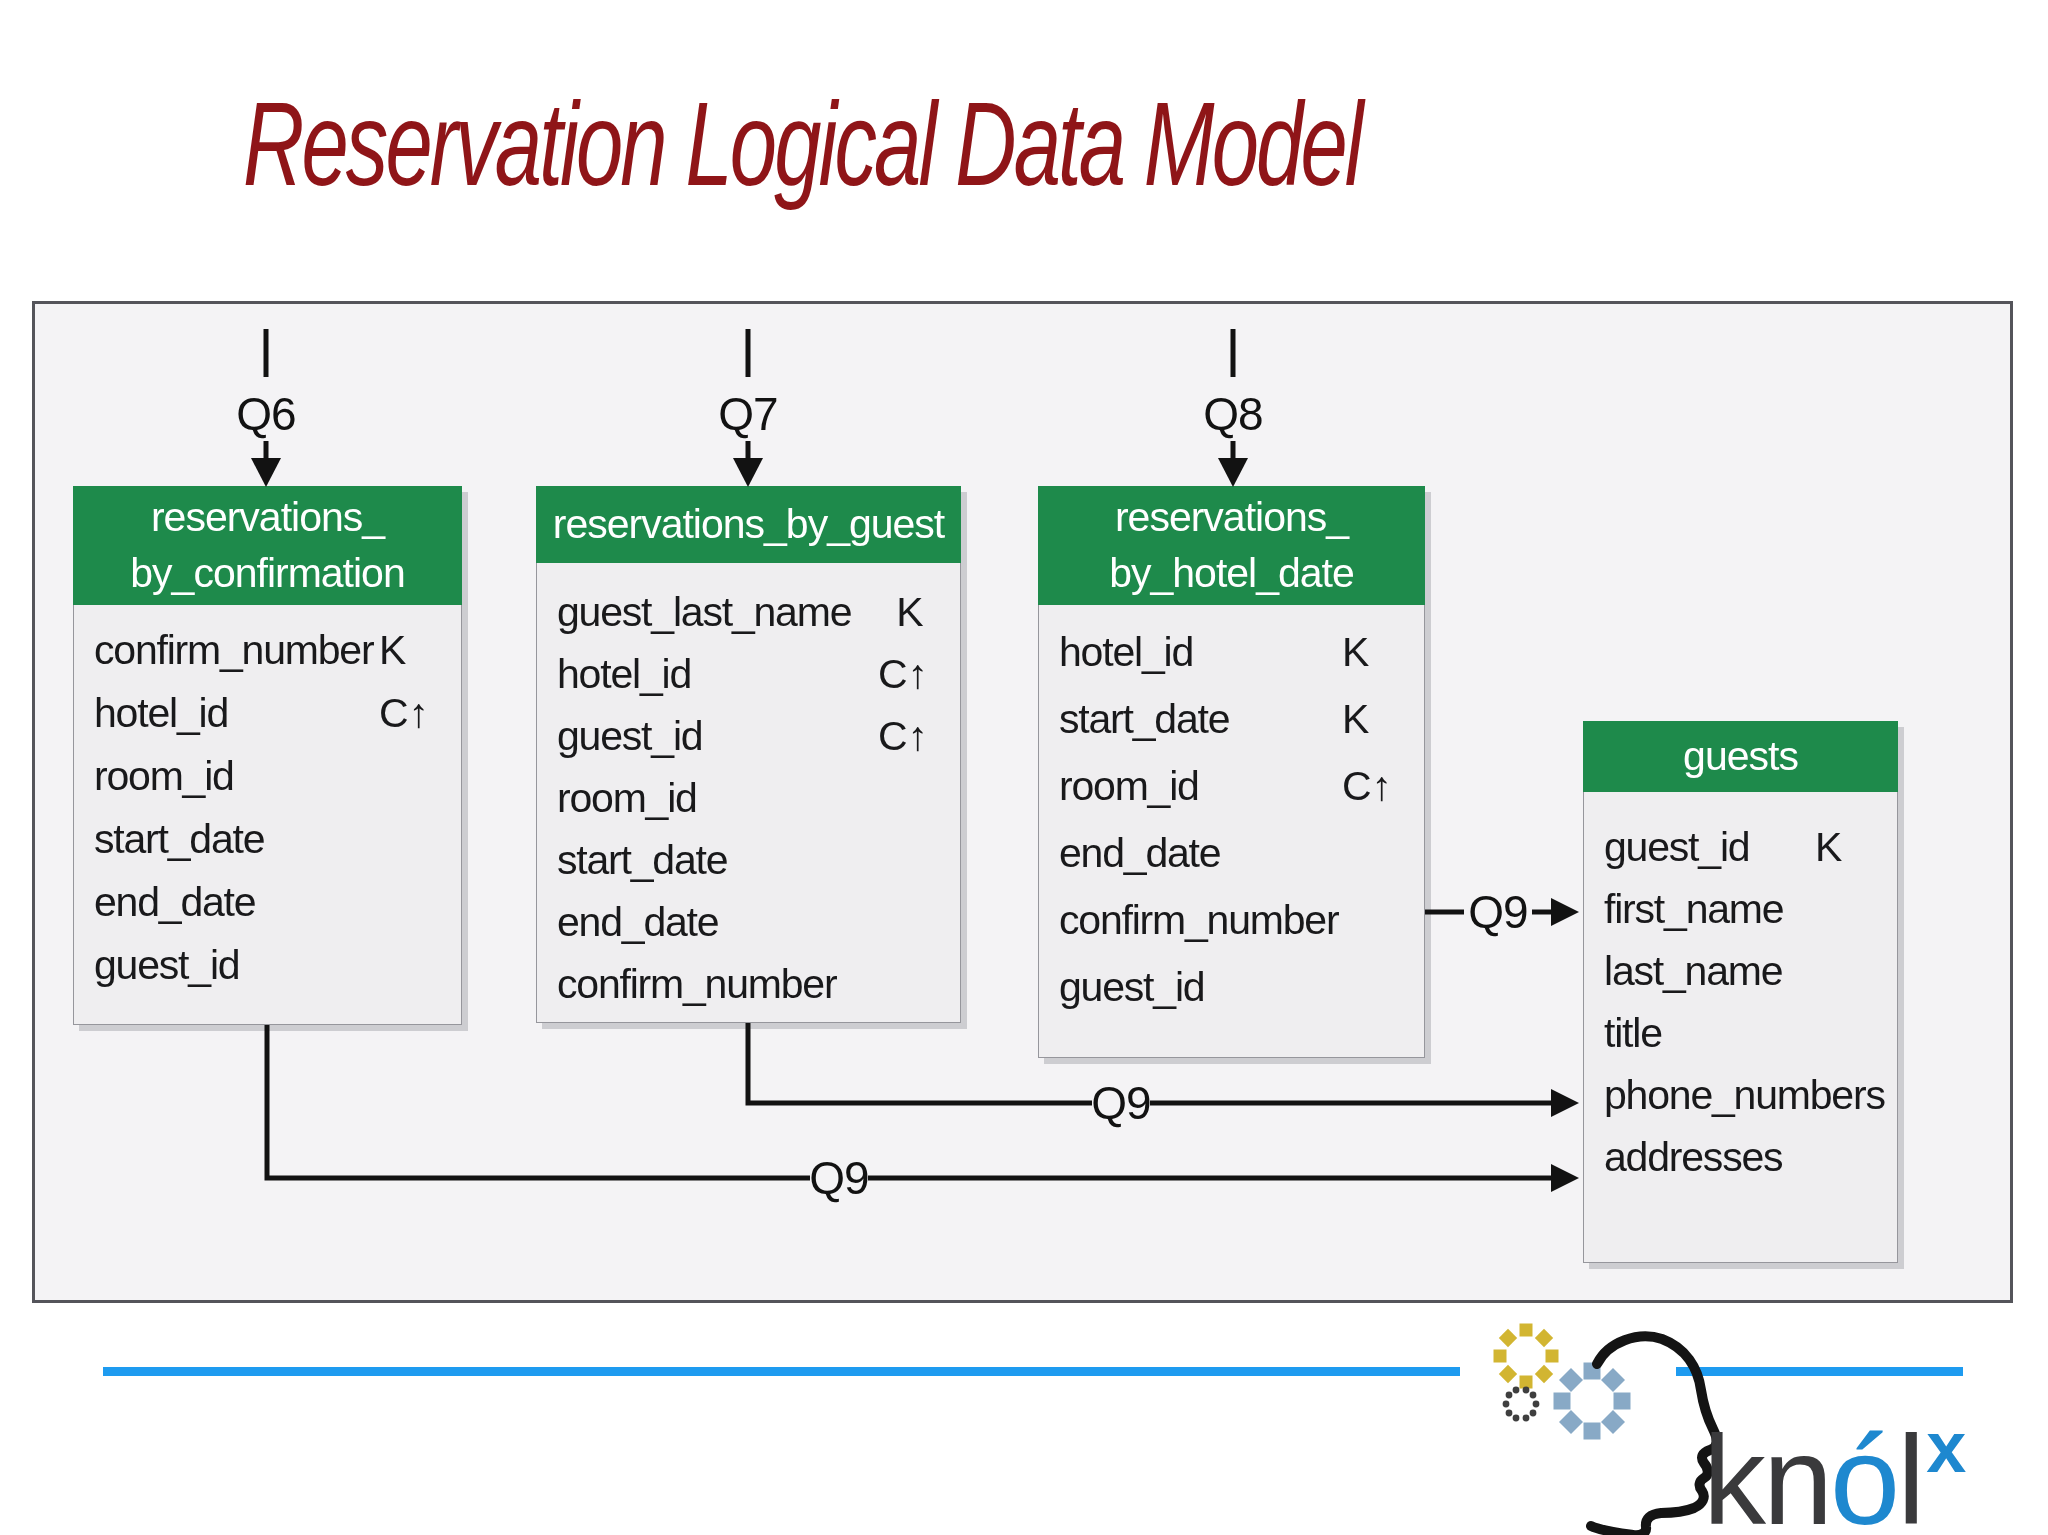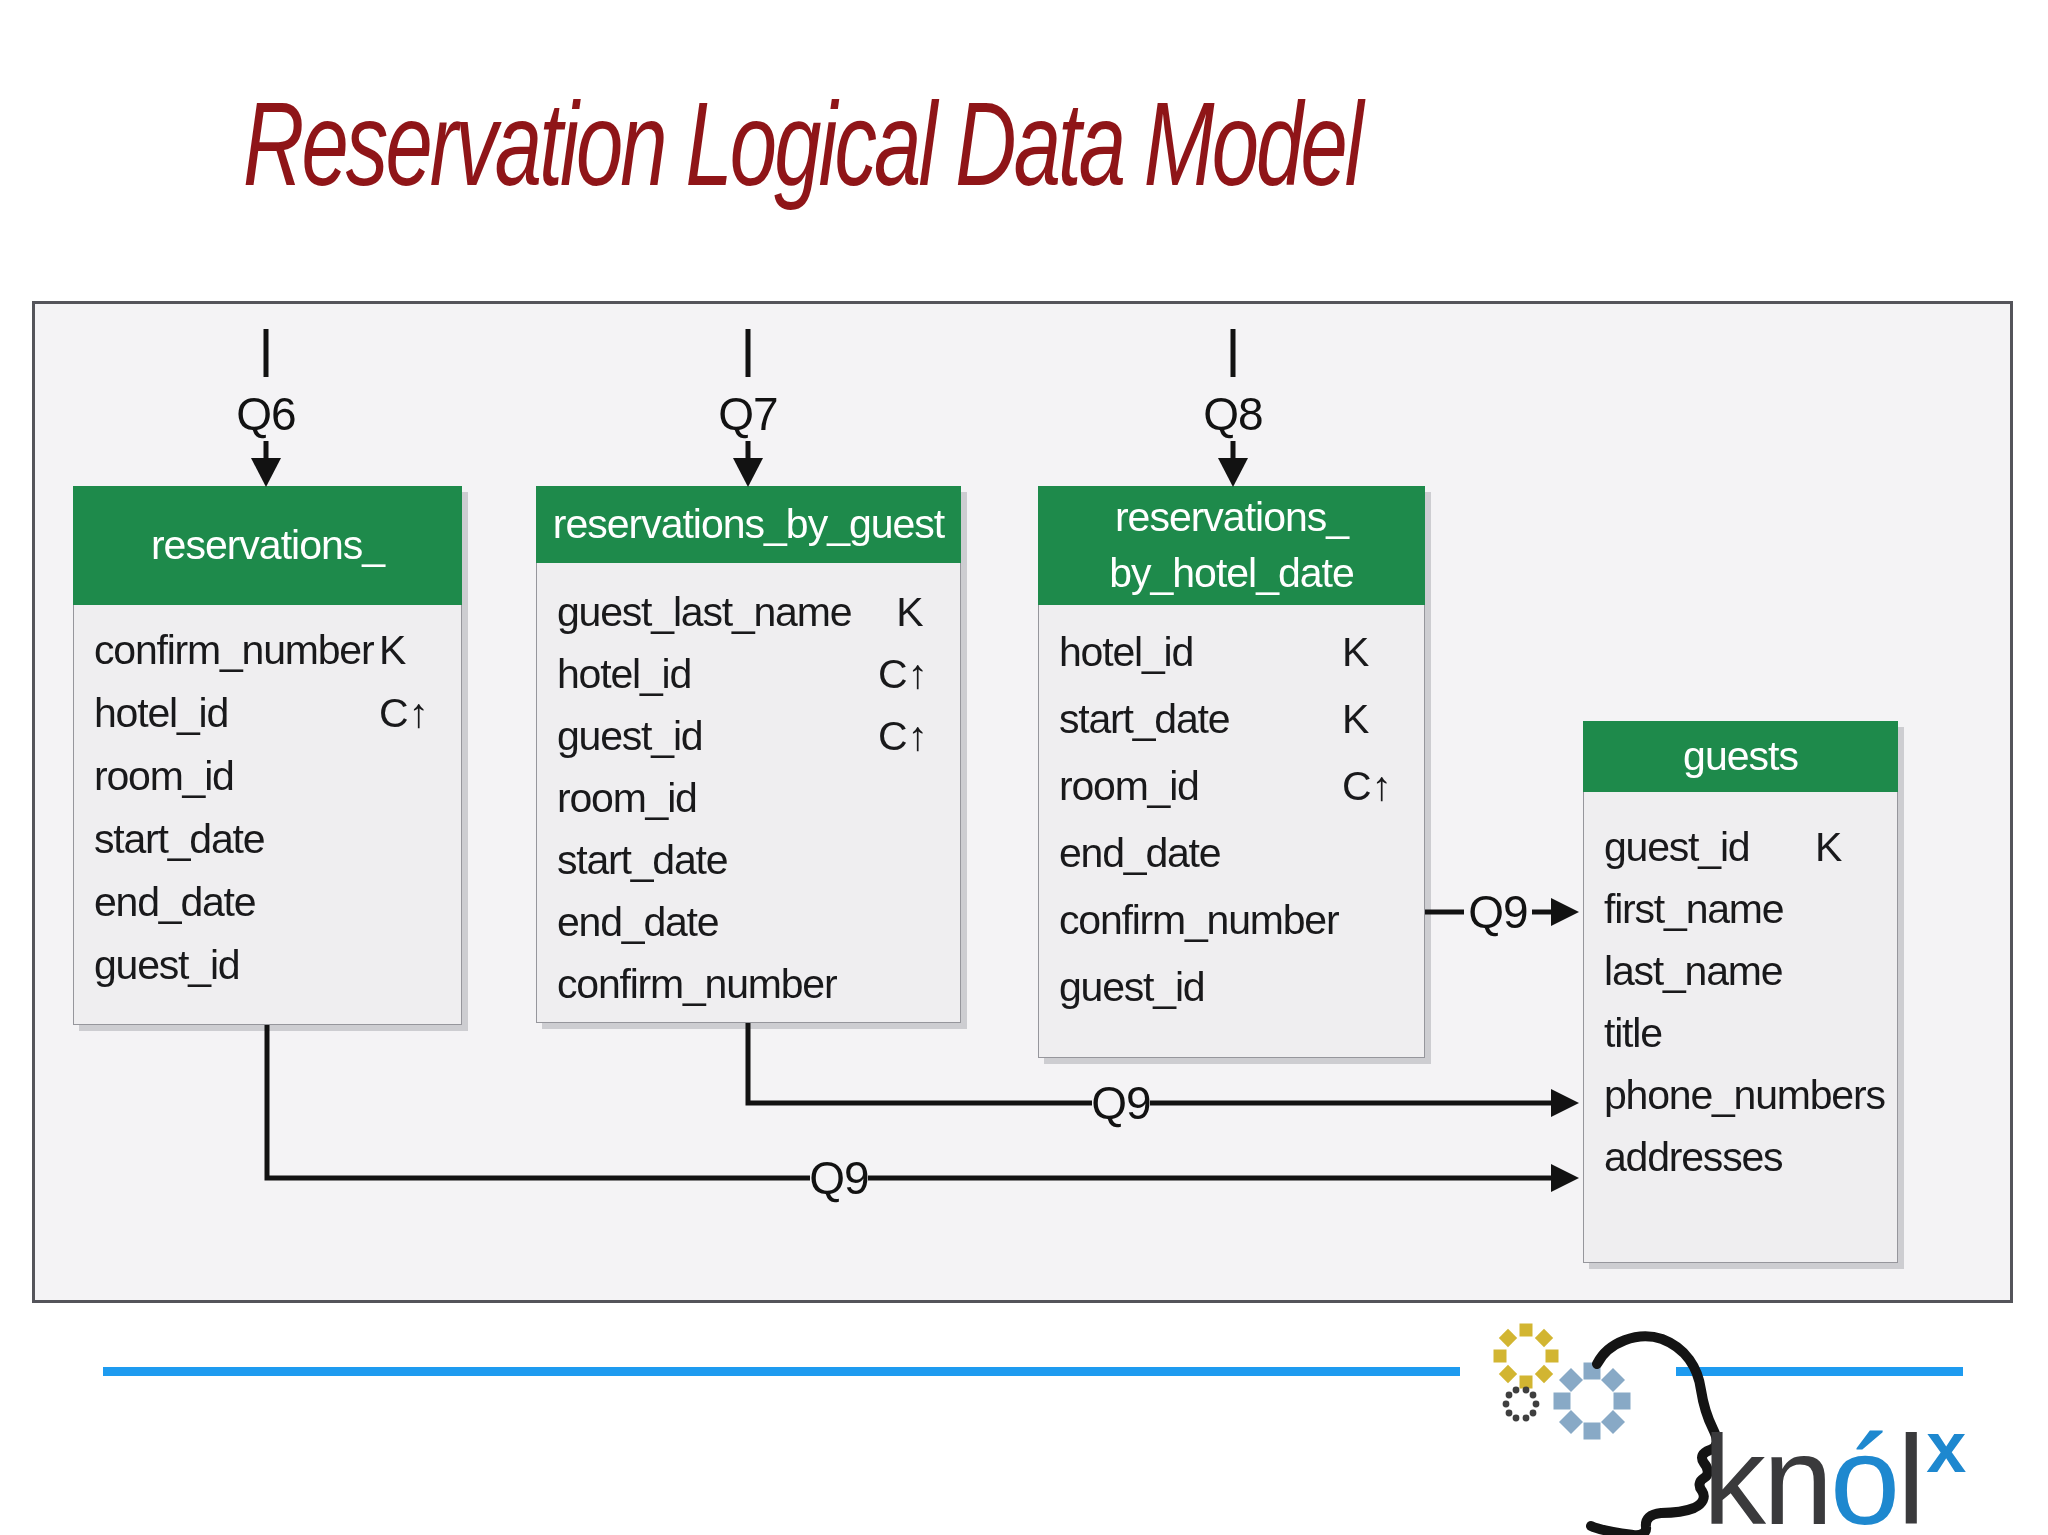--- a/index.html
+++ b/index.html
@@ -68,20 +68,21 @@
 </head>
 <body>
 
 <div class="page-title">Reservation Logical Data Model</div>
 
 <div class="panel"></div>
 
 <div class="etable" id="t1">
   <div class="hdr">
     <span class="hdr-l1">reservations_</span>
+    <span class="hdr-l2">by_confirmation</span>
   </div>
   <div class="body">
     <div class="row">
         <span>confirm_number</span>
         <span class="key">K</span>
       </div>
     <div class="row">
         <span>hotel_id</span>
         <span class="key">C↑</span>
       </div>

